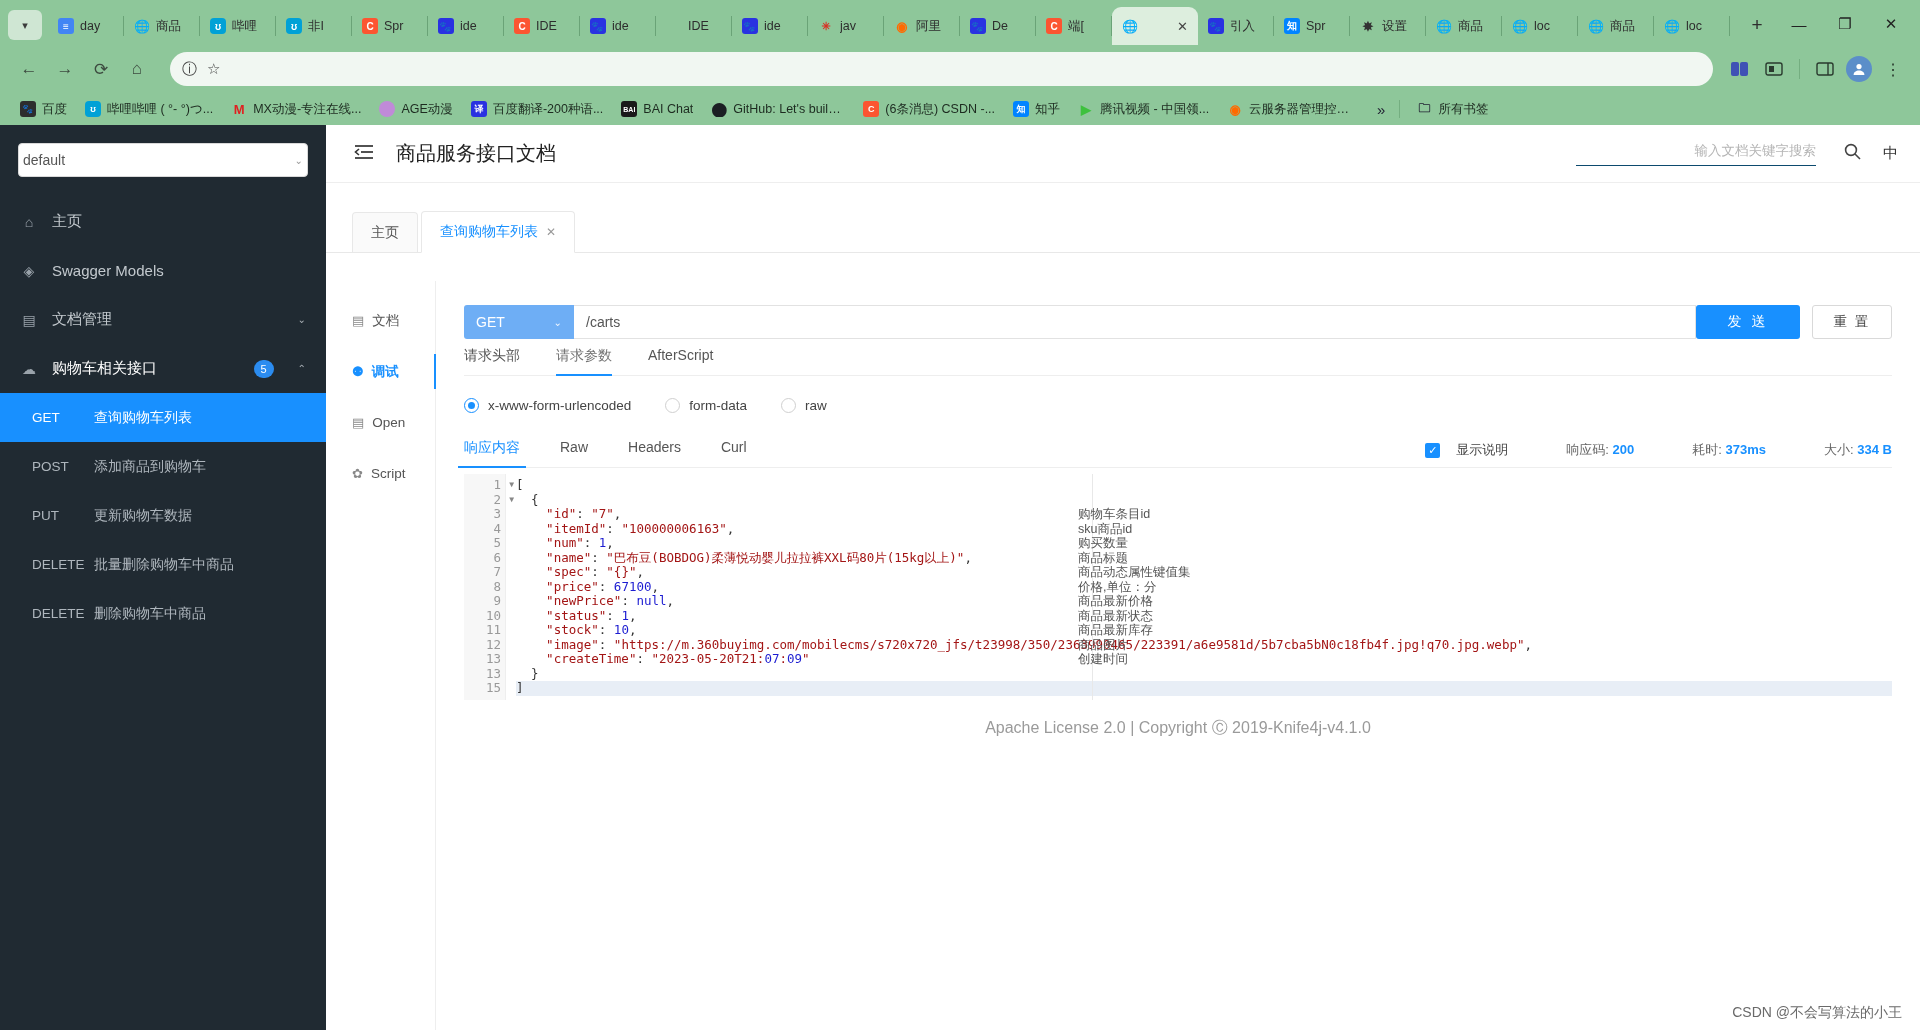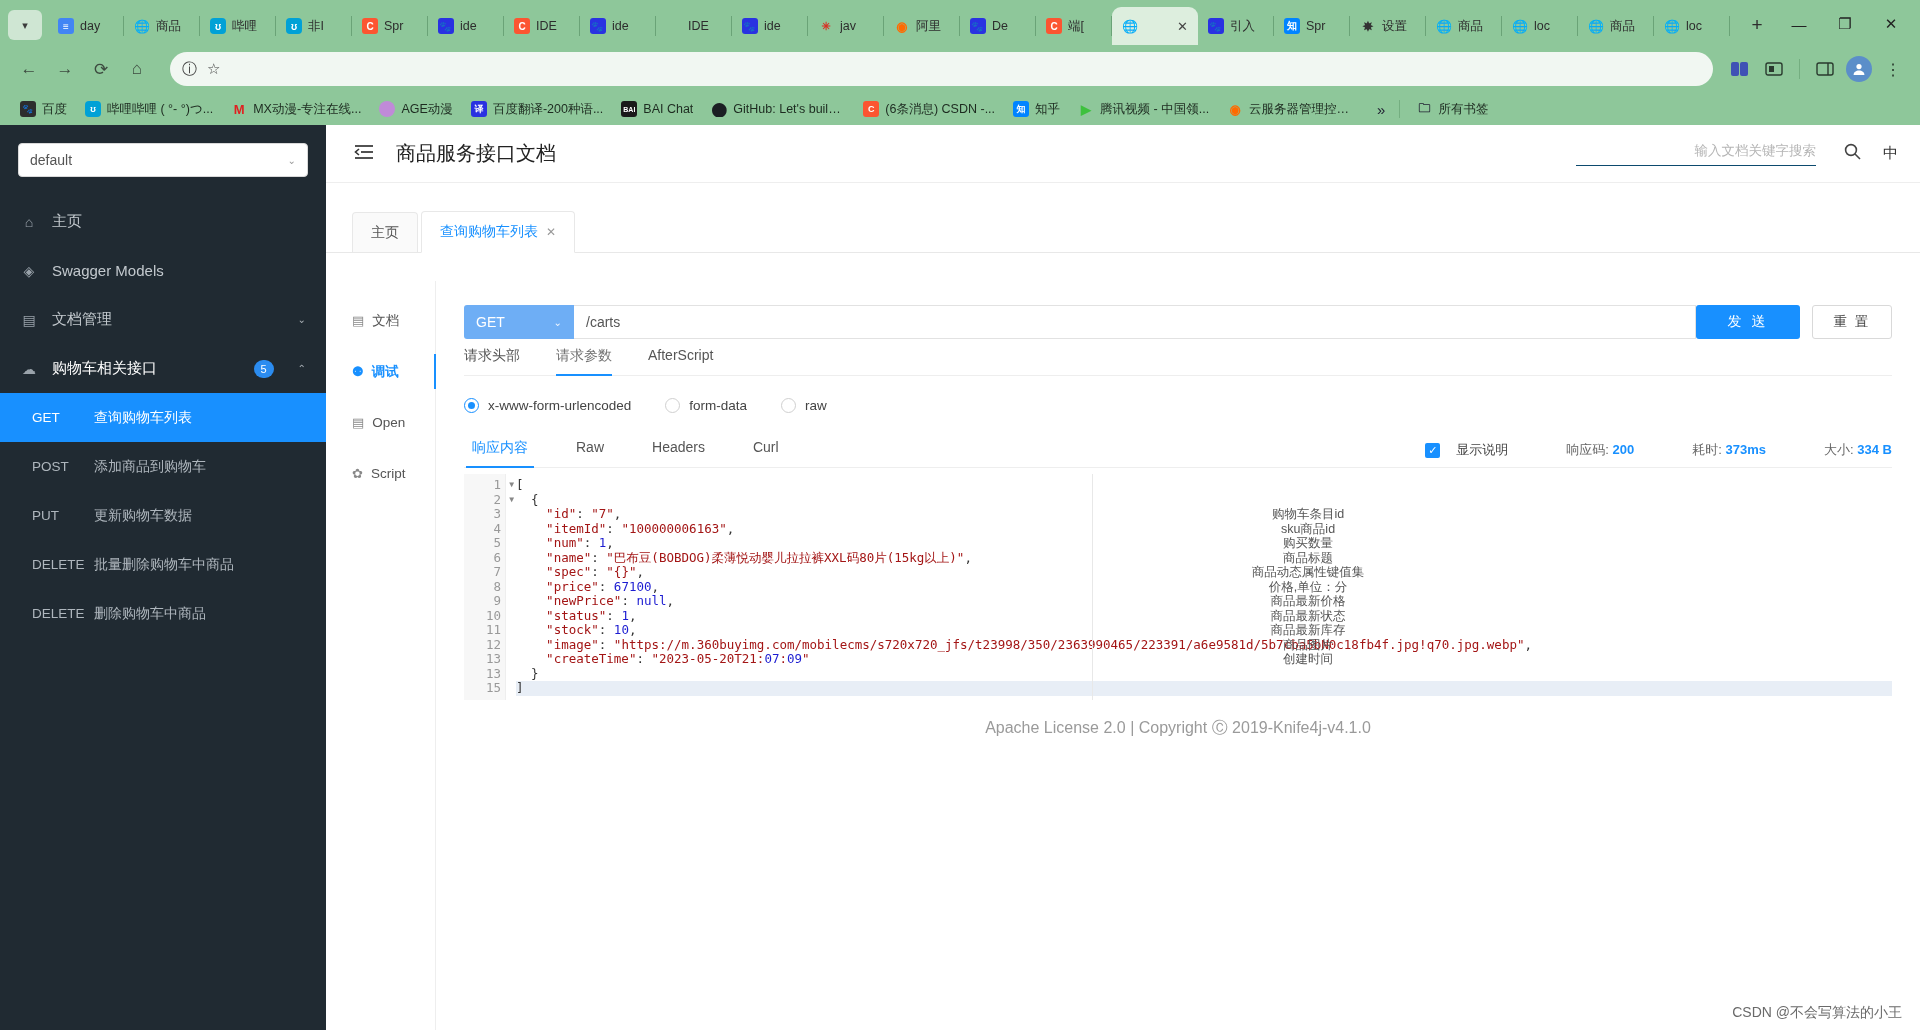--- a/index.html
+++ b/index.html
@@ -64,21 +64,21 @@
 
   
   .page { display:flex; height:calc(1030px - 45px - 48px - 32px); background:#fff; }
 
   
   .sidebar { width:326px; flex:none; background:#202a32; color:#c7ccd1; position:relative;}
   .sel-wrap { padding:18px 18px 6px 18px; }
   .sel {
     height:34px; background:#fff; border:1px solid #d9d9d9; border-radius:4px;
     display:flex; align-items:center; justify-content:space-between;
-    padding:0 11px; color:#555; font-size:14px;
+    padding:0 4px; color:#555; font-size:14px;
   }
   .sel .caret { color:#999; font-size:10px; }
   .nav { padding-top:14px; }
   .nav-item {
     height:49px; display:flex; align-items:center; gap:14px; padding:0 20px;
     font-size:15px; color:#c3c9ce;
   }
   .nav-item .nicon { width:18px; text-align:center; font-size:14px; color:#9aa3ab; flex:none;}
   .nav-item .nlabel { flex:1; }
   .nav-item.open { color:#ffffff; }
@@ -148,40 +148,40 @@
   .stab.active::after { content:""; position:absolute; left:0; right:0; bottom:-1px; height:2px; background:#1890ff;}
 
   .radios { display:flex; gap:34px; align-items:center; margin-top:22px; font-size:13.5px; color:#444;}
   .radio { display:flex; align-items:center; gap:9px; }
   .rdot { width:15px; height:15px; border-radius:50%; border:1px solid #d0d0d0; display:flex; align-items:center; justify-content:center; background:#fff;}
   .rdot.on { border-color:#1890ff; }
   .rdot.on::after { content:""; width:7px; height:7px; border-radius:50%; background:#1890ff;}
 
   .resprow { display:flex; align-items:flex-end; margin-top:26px; border-bottom:1px solid #eee;}
   .rtabs { display:flex; gap:40px; flex:1;}
-  .rtab { padding-bottom:10px; font-size:14px; color:#555; position:relative;margin-left:8px;}
+  .rtab { padding-bottom:10px; font-size:14px; color:#555; position:relative;}
   .rtab.active { color:#1890ff; }
   .rtab.active::after{content:"";position:absolute;left:-6px;right:-6px;bottom:-1px;height:2px;background:#1890ff;}
   .meta { display:flex; align-items:center; gap:16px; padding-bottom:8px; font-size:13px; color:#666;}
   .cbx { width:15px;height:15px;background:#1890ff;border-radius:2px;color:#fff;font-size:11px;display:flex;align-items:center;justify-content:center;}
   .meta .k { color:#666;padding-left:42px; }
   .meta .v { color:#1890ff; font-weight:bold; }
 
   
   .code { display:flex; margin-top:6px; font-family:"DejaVu Sans Mono", monospace; font-size:12.5px; position:relative;}
   .gutter { width:42px; flex:none; background:#f7f7f7; border-right:1px solid #eee; text-align:right; color:#999; padding:4px 0;}
   .gline { height:14.5px; line-height:14.5px; padding-right:4px; position:relative;}
   .fold { position:absolute; right:-9px; color:#888; font-size:8px; }
   .codebody { flex:1; position:relative; padding:4px 0 4px 10px; min-width:0; overflow:hidden;}
   .cline { height:14.5px; line-height:14.5px; white-space:pre; color:#333; }
   .cline.hl { background:#e8eef6; }
   .k { color:#a31515; }
   .s { color:#a31515; }
   .n { color:#1c1cd1; }
-  .desccol { position:absolute; left:592px; top:4px; width:420px;text-align:center; }
+  .desccol { position:absolute; left:572px; top:4px; width:420px; }
   .dline { height:14.5px; line-height:14.5px; color:#555; font-family:"Liberation Sans", sans-serif; font-size:12.5px; white-space:nowrap;}
   .vsep { position:absolute; left:586px; top:0; bottom:0; width:1px; background:#e8e8e8;}
 
   .footer { text-align:center; font-size:16px; color:#9a9a9a; padding:18px 0 0 0;}
   .watermark { position:absolute; right:18px; bottom:8px; font-size:14px; color:#6a6a6a;}
 </style>
 </head>
 <body>
 
 <div class="chrome">

